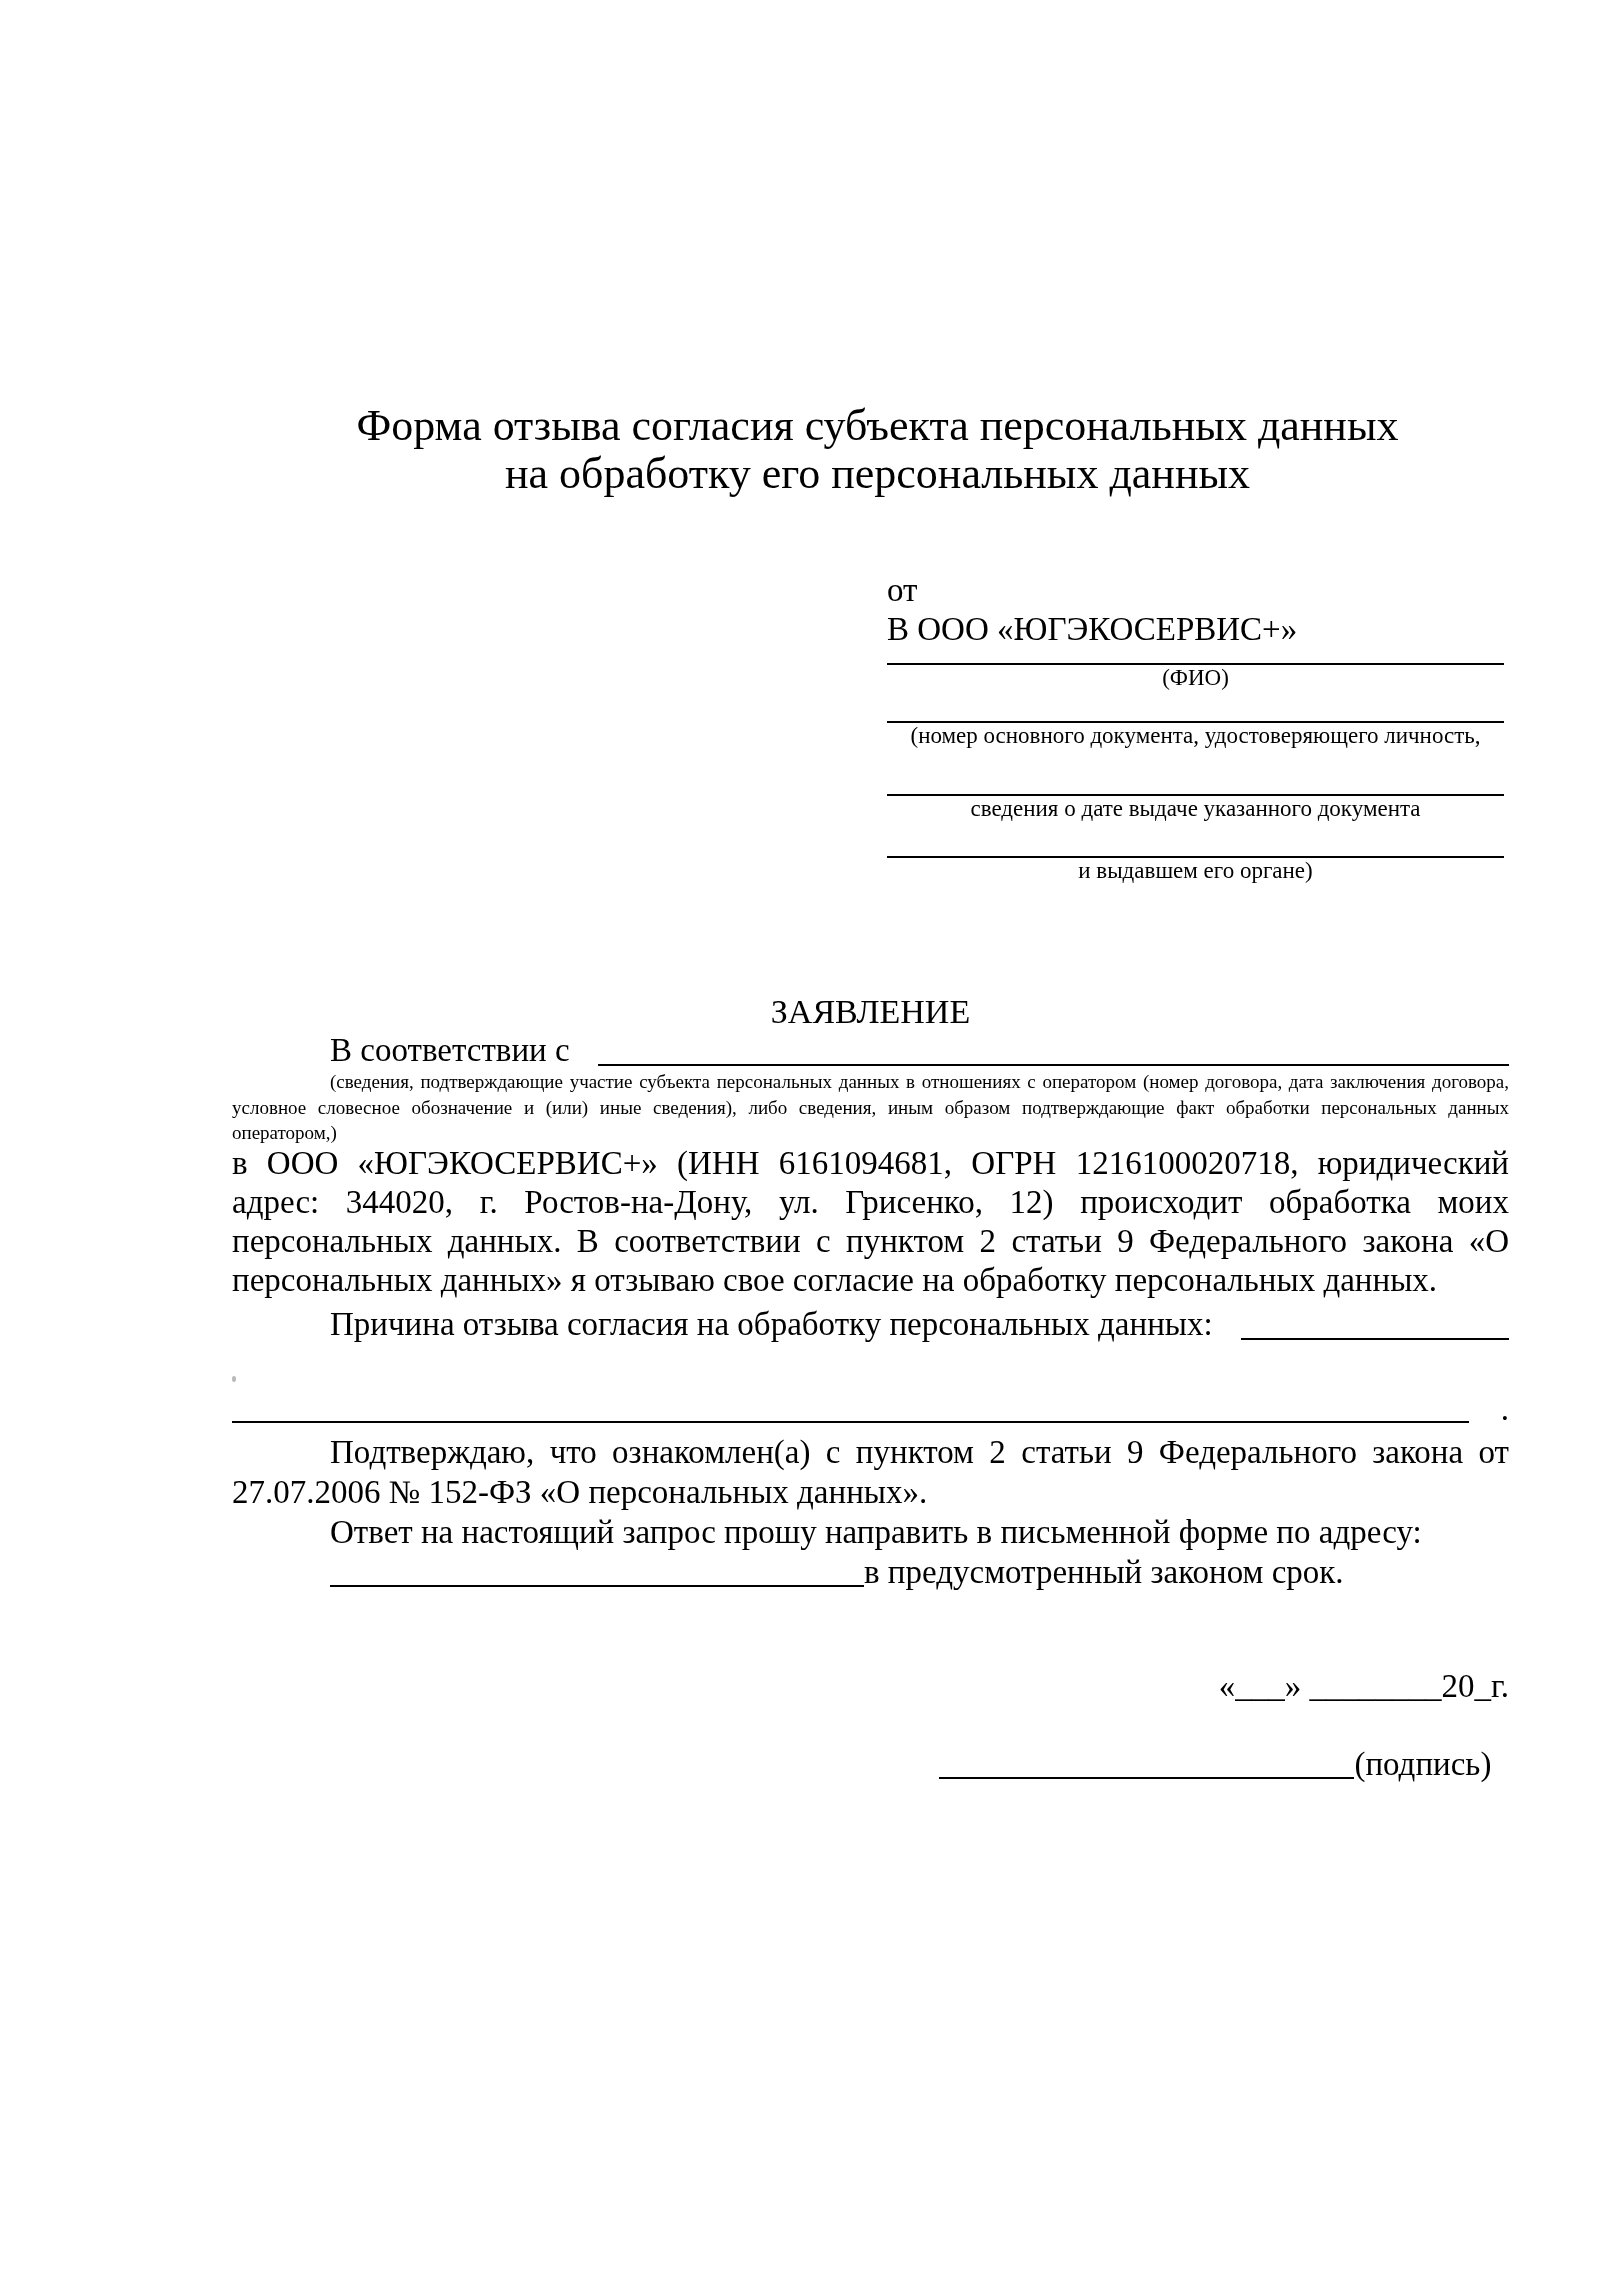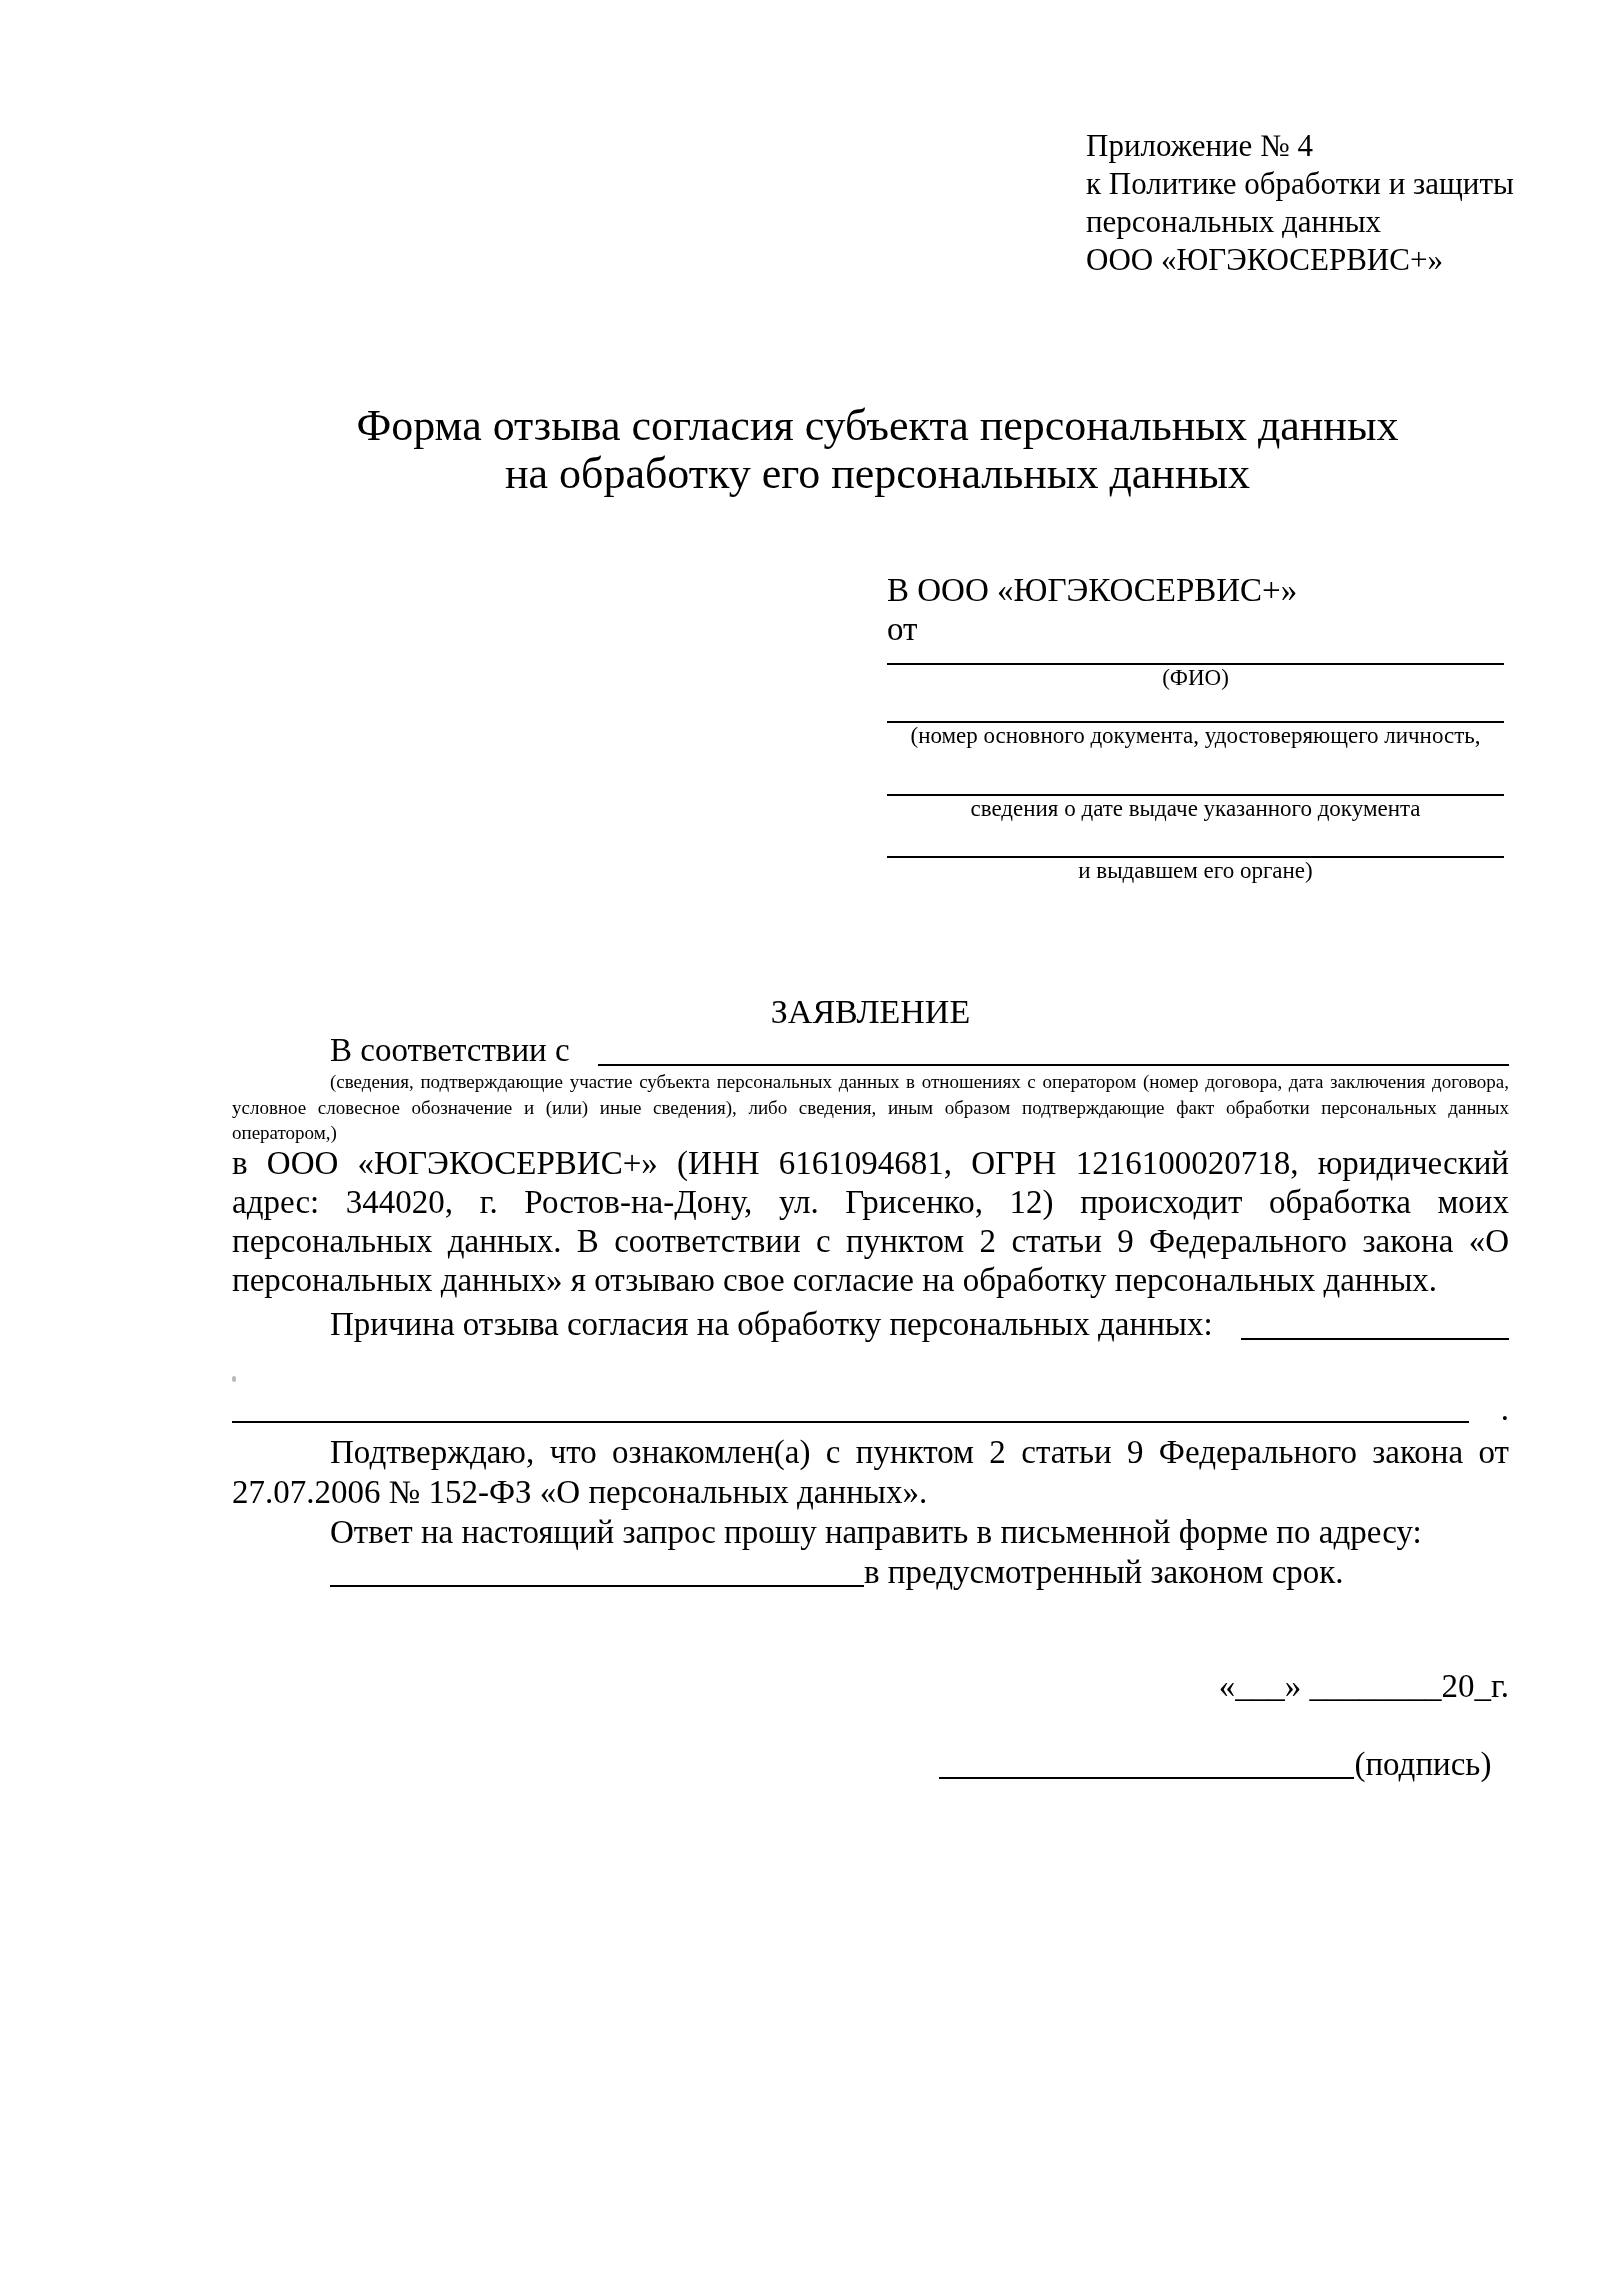--- a/index.html
+++ b/index.html
@@ -155,32 +155,26 @@
     align-items: flex-end;
     flex-direction: column;
   }
   .sig-right { margin-right: 17.6px; white-space: nowrap; margin-top: 37px; }
 </style>
 </head>
 <body>
 
 <div class="page">
 
-  <div class="header-note">
-    <div>Приложение № 4</div>
-    <div>к Политике обработки и защиты</div>
-    <div>персональных данных</div>
-    <div>ООО «ЮГЭКОСЕРВИС+»</div>
-  </div>
 
   <div class="doc-title">Форма отзыва согласия субъекта персональных данных на обработку его персональных данных</div>
 
   <div class="addressee">
+    <div>от</div>
     <div>В ООО «ЮГЭКОСЕРВИС+»</div>
-    <div>от</div>
     <div class="blank-row" style="height:13.7px"></div>
     <div class="caption">(ФИО)</div>
     <div class="blank-row" style="height:30px"></div>
     <div class="caption">(номер основного документа, удостоверяющего личность,</div>
     <div class="blank-row" style="height:44px"></div>
     <div class="caption">сведения о дате выдаче указанного документа</div>
     <div class="blank-row" style="height:34px"></div>
     <div class="caption">и выдавшем его органе)</div>
   </div>
 

